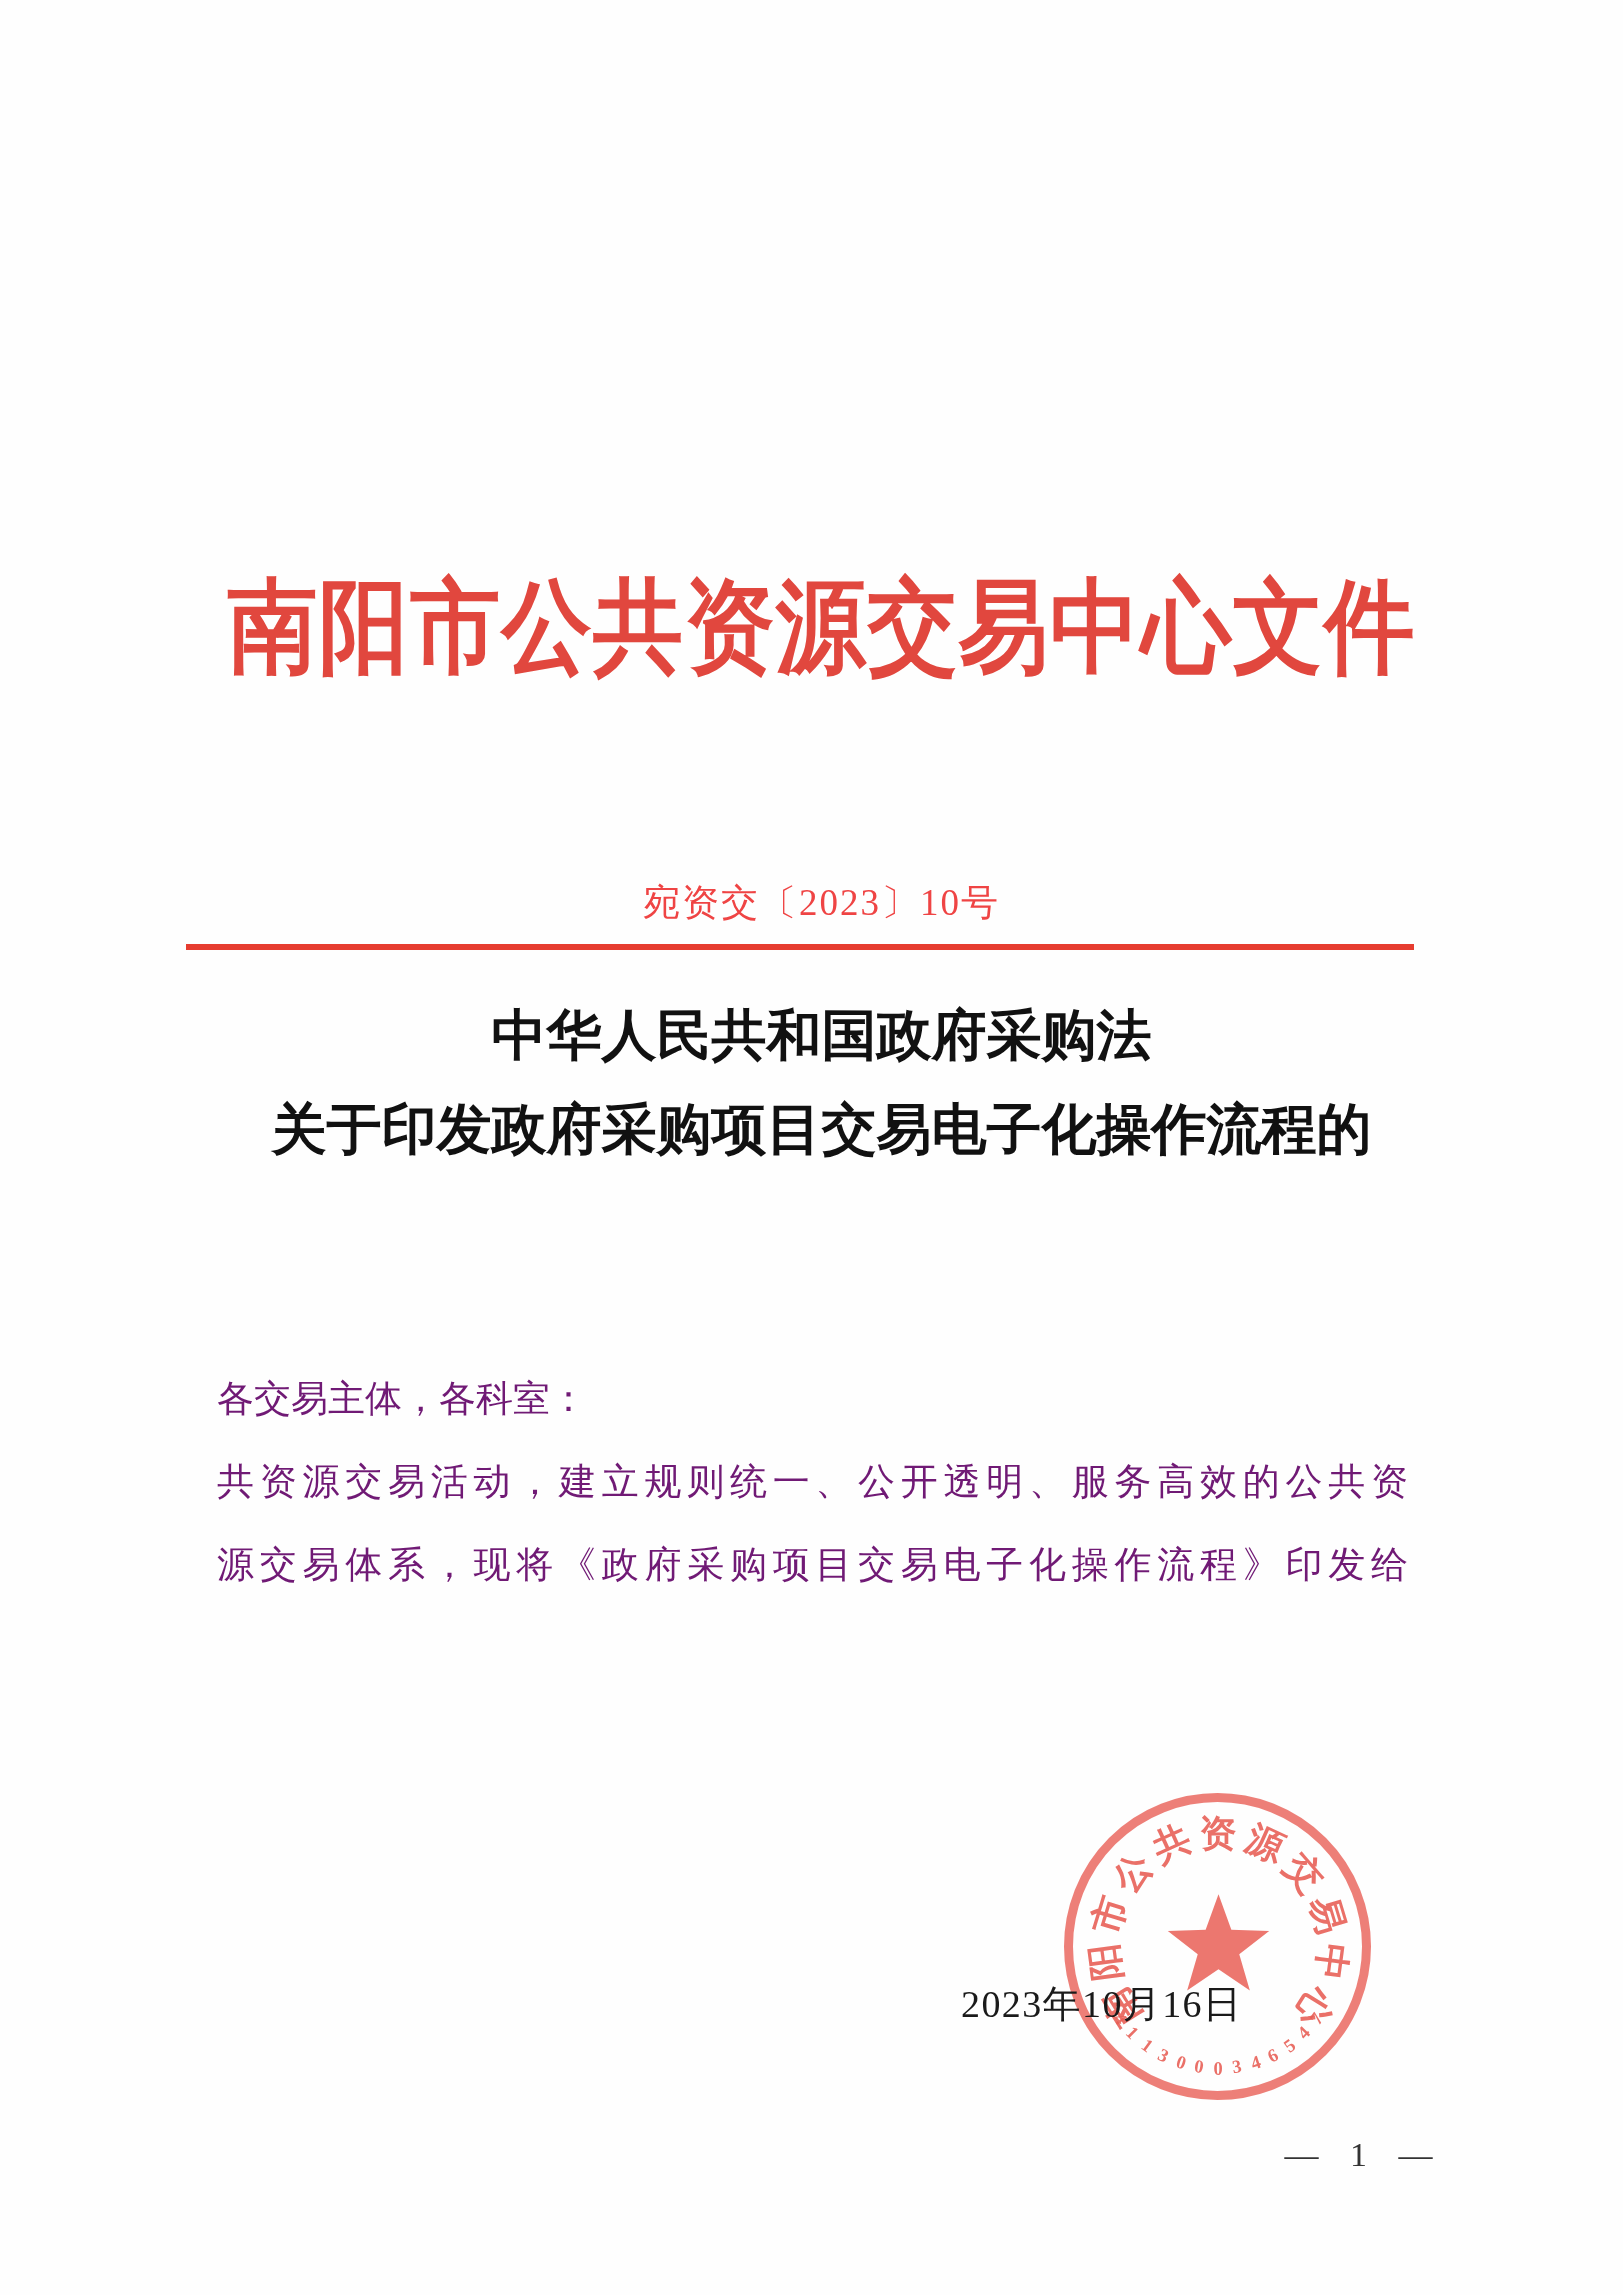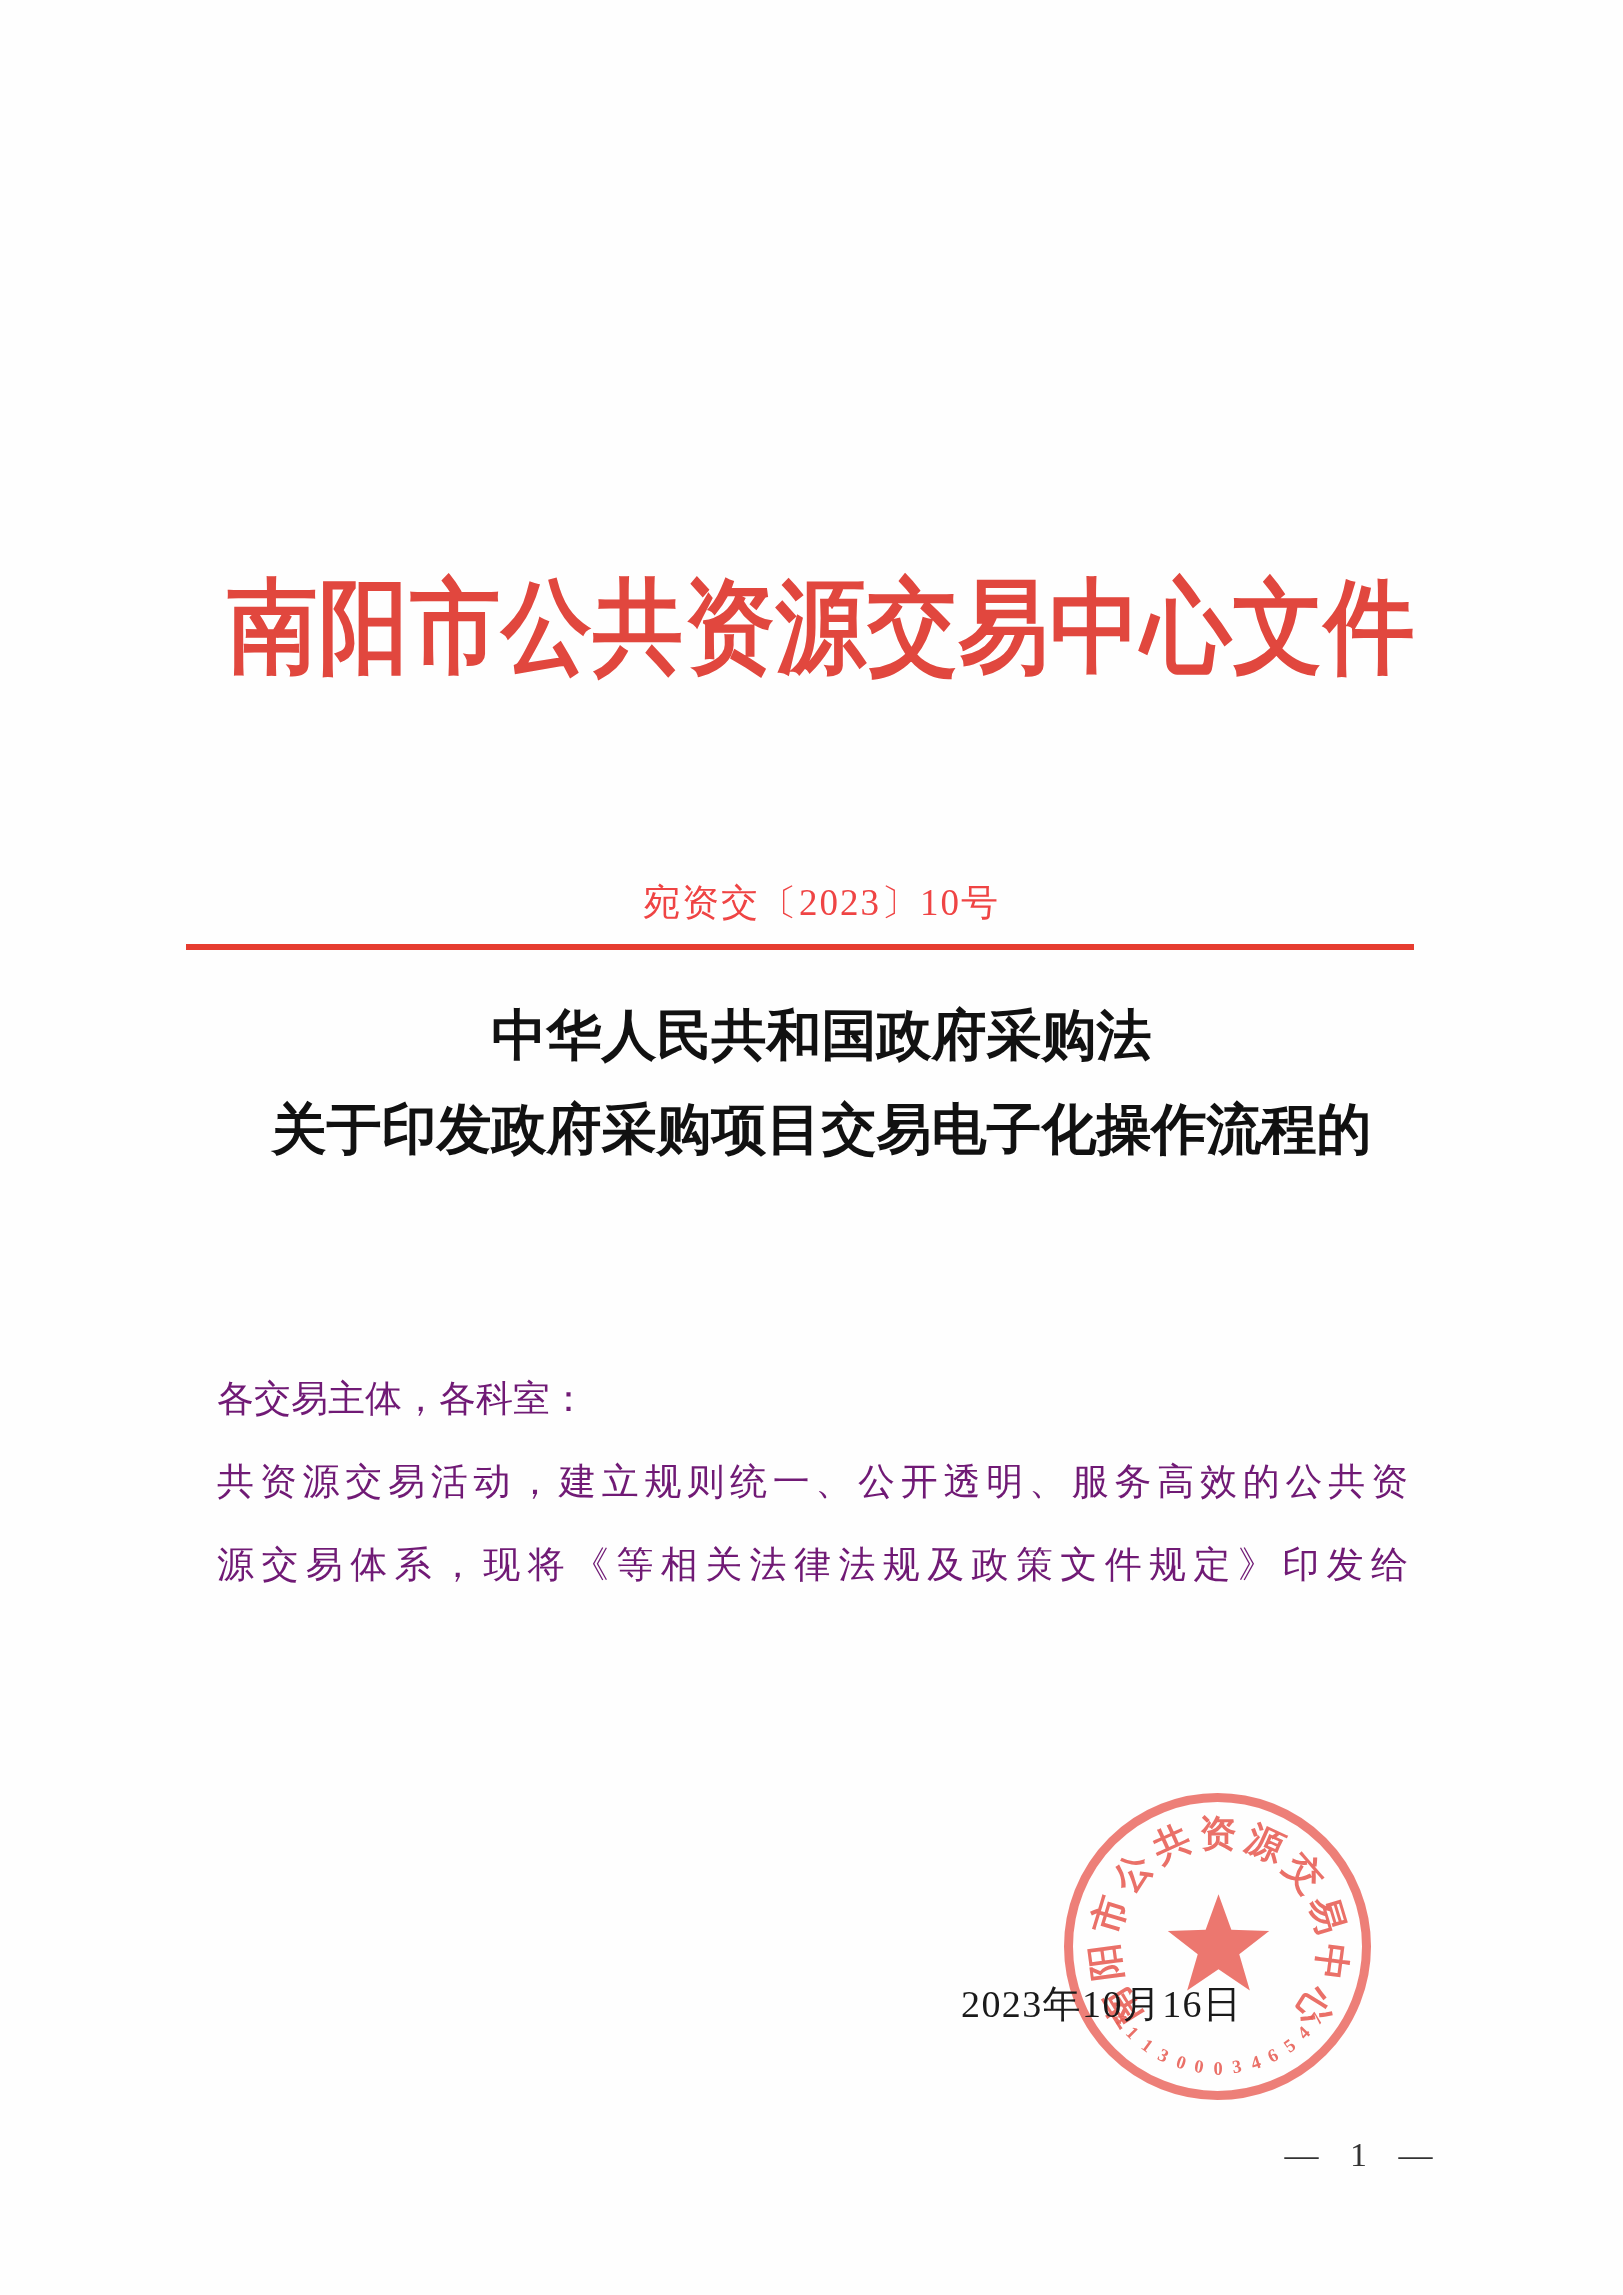--- a/index.html
+++ b/index.html
@@ -68,21 +68,21 @@
   <div class="docnum">宛资交〔2023〕10号</div>
 
   <div class="rule"></div>
 
   <div class="title-line" id="title1">中华人民共和国政府采购法</div>
   <div class="title-line" id="title2">关于印发政府采购项目交易电子化操作流程的</div>
 
   <div class="body-block">
     <div class="bline">各交易主体，各科室：</div>
     <div class="bline fill">共资源交易活动，建立规则统一、公开透明、服务高效的公共资</div>
-    <div class="bline fill">源交易体系，现将《等相关法律法规及政策文件规定》印发给</div>
+    <div class="bline fill">源交易体系，现将《政府采购项目交易电子化操作流程》印发给</div>
   </div>
 
   <div class="stamp">
     <div class="stamp-ring"></div>
     <svg class="stamp-star" viewBox="0 0 464 464">
       <polygon points="232,154 250.8,206.1 306.2,207.9 262.4,241.9 277.9,295.1 232,264 186.1,295.1 201.6,241.9 157.8,207.9 213.2,206.1" fill="rgba(233,95,86,0.85)"></polygon>
     </svg>
     <div class="stamp-arc" id="stamp-arc">
         <span style="left: 62px; top: 218px; transform: translate(-50%, -50%) rotate(-122deg); font-size: 37px;">南</span>
         <span style="left: 46px; top: 173px; transform: translate(-50%, -50%) rotate(-97.6deg); font-size: 37px;">阳</span>

